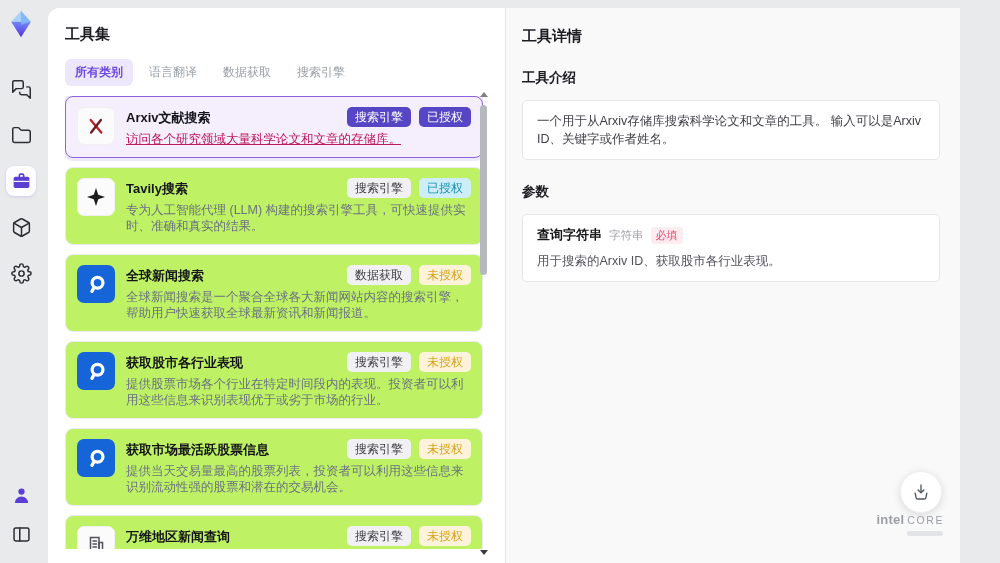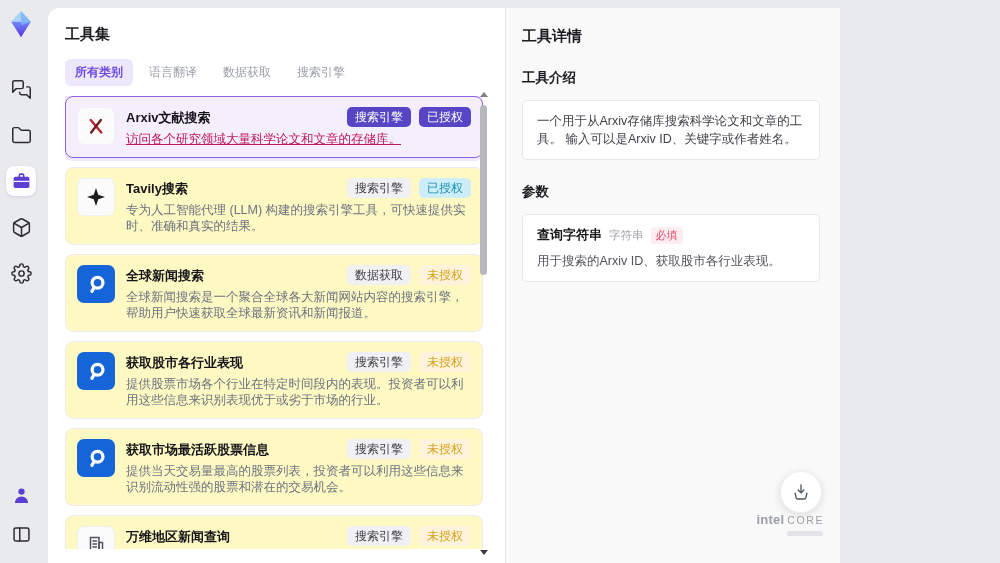--- a/index.html
+++ b/index.html
@@ -2,21 +2,21 @@
 <html><head>
 <meta charset="utf-8">
 <style>
   html,body{margin:0;padding:0;}
   body{
     width:1000px;height:563px;overflow:hidden;
     font-family:"Liberation Sans","DejaVu Sans",sans-serif;
     background:#e9eaec;color:#1c1c21;
     -webkit-font-smoothing:antialiased;
   }
-  .app{position:relative;width:840px;height:563px;}
+  .app{position:relative;width:960px;height:563px;}
 
   
   .sidebar{position:absolute;left:0;top:0;bottom:0;width:42px;background:#e9eaec;
     display:flex;flex-direction:column;align-items:center;}
   .logo{margin-top:8px;width:32px;height:32px;display:flex;align-items:center;justify-content:center;cursor:pointer;}
   .side-nav{margin-top:34px;display:flex;flex-direction:column;gap:16px;align-items:center;}
   .side-item{width:30px;height:30px;border:none;background:transparent;border-radius:8px;
     display:flex;align-items:center;justify-content:center;cursor:pointer;padding:0;}
   .side-item svg{width:21px;height:21px;stroke:#2c2c31;fill:none;stroke-width:1.7;stroke-linecap:round;stroke-linejoin:round;}
   .side-item.active{background:#fdfdff;box-shadow:0 1px 3px rgba(90,63,212,.18);}
@@ -28,21 +28,21 @@
 
   
   .list-col{width:457px;flex:none;background:#ffffff;position:relative;
     box-sizing:border-box;padding:16px 0 0 17px;}
   .page-title{font-size:15px;font-weight:bold;margin:0;line-height:20px;}
   .tabs{margin-top:15px;display:flex;gap:6px;align-items:center;font-size:12px;}
   .tab{border:none;background:transparent;color:#9aa0a8;padding:5px 10px;border-radius:6px;cursor:pointer;font-size:12px;white-space:nowrap;}
   .tab.active{background:#ece7fa;color:#6d49e0;font-weight:bold;text-align:center;}
   .cards{margin:10px 22px 0 0;width:418px;box-sizing:border-box;display:flex;flex-direction:column;gap:9px;
     overflow:hidden;height:calc(100% - 86px);}
-  .card{display:flex;gap:11px;padding:10px 11px;border:1px solid #ececf0;border-radius:8px;background:#fef9c3;
+  .card{display:flex;gap:11px;padding:10px 11px;border:1px solid #ececf0;border-radius:8px;background:#bef264;
     box-sizing:border-box;flex:none;cursor:pointer;}
   .card.selected{background:#f5eefd;border:1.5px solid #8a63e0;box-shadow:0 0 0 3px rgba(138,99,224,.14);}
   .tool-icon{width:38px;height:38px;border-radius:7px;background:#fbfbfc;border:1px solid #f0f0f2;
     display:flex;align-items:center;justify-content:center;flex:none;box-sizing:border-box;}
   .tool-icon.blue{background:#1565d8;border:none;}
   .card-body{flex:1;min-width:0;}
   .card-head{display:flex;align-items:center;gap:8px;}
   .tool-name{font-size:13px;font-weight:bold;color:#141419;line-height:17px;}
   .tags{margin-left:auto;display:flex;gap:8px;flex:none;}
   .tag{font-size:12px;line-height:14px;padding:3px 8px;border-radius:5px;white-space:nowrap;}

